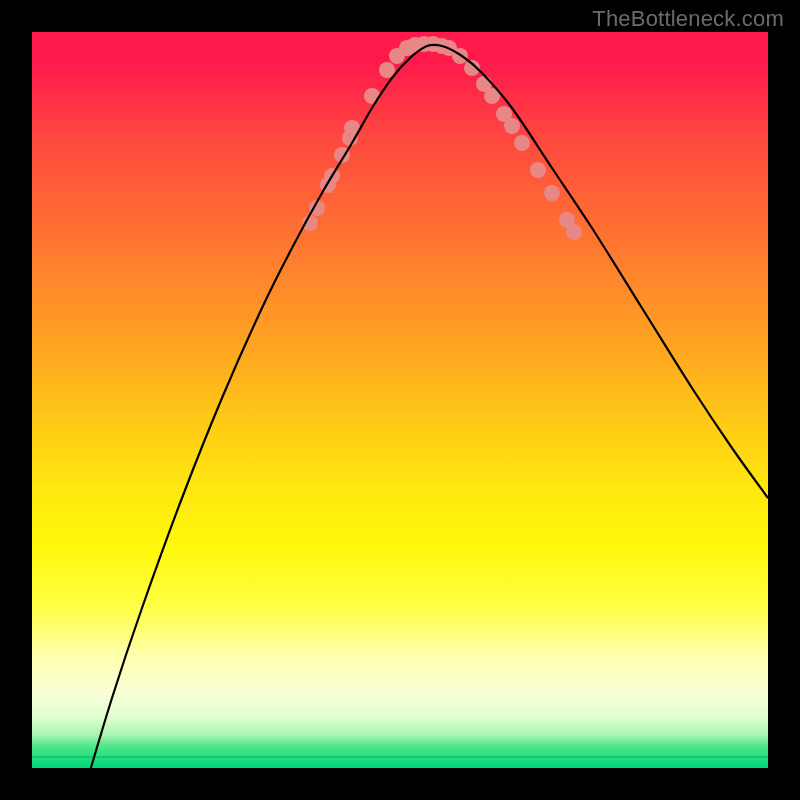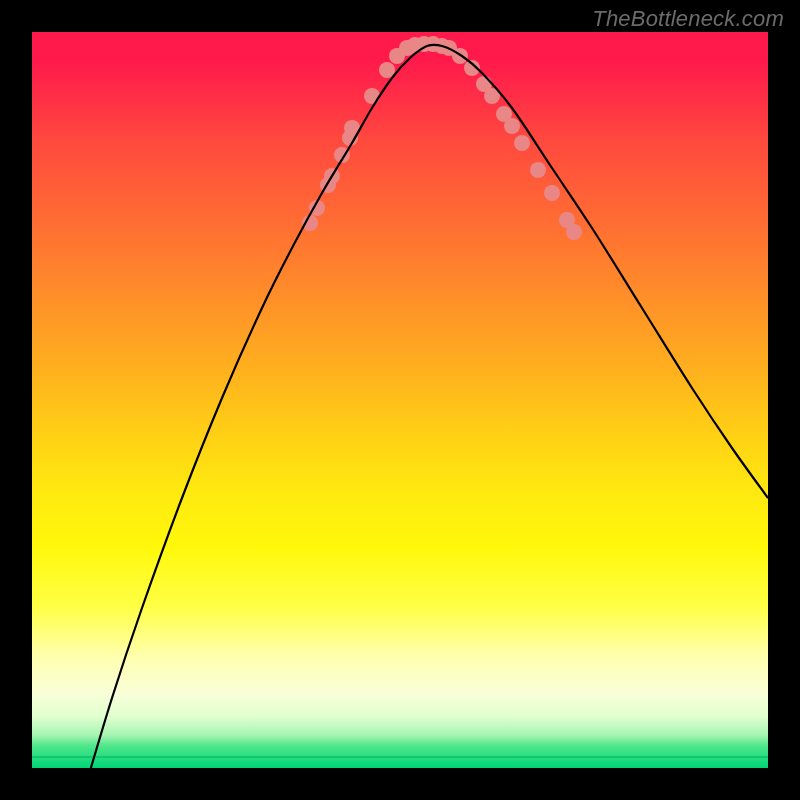--- a/index.html
+++ b/index.html
@@ -67,21 +67,20 @@
   }
   .watermark {
     position: absolute;
     top: 6px;
     right: 16px;
     color: #6b6b6b;
     font-size: 22px;
     font-weight: 500;
     letter-spacing: 0.2px;
     user-select: none;
-    font-style: italic;
   }
 </style>
 </head>
 <body>
 
 <div class="frame">
 
   <div class="plot">
     <div class="gradient-bg"></div>
     <div class="green-line"></div>

